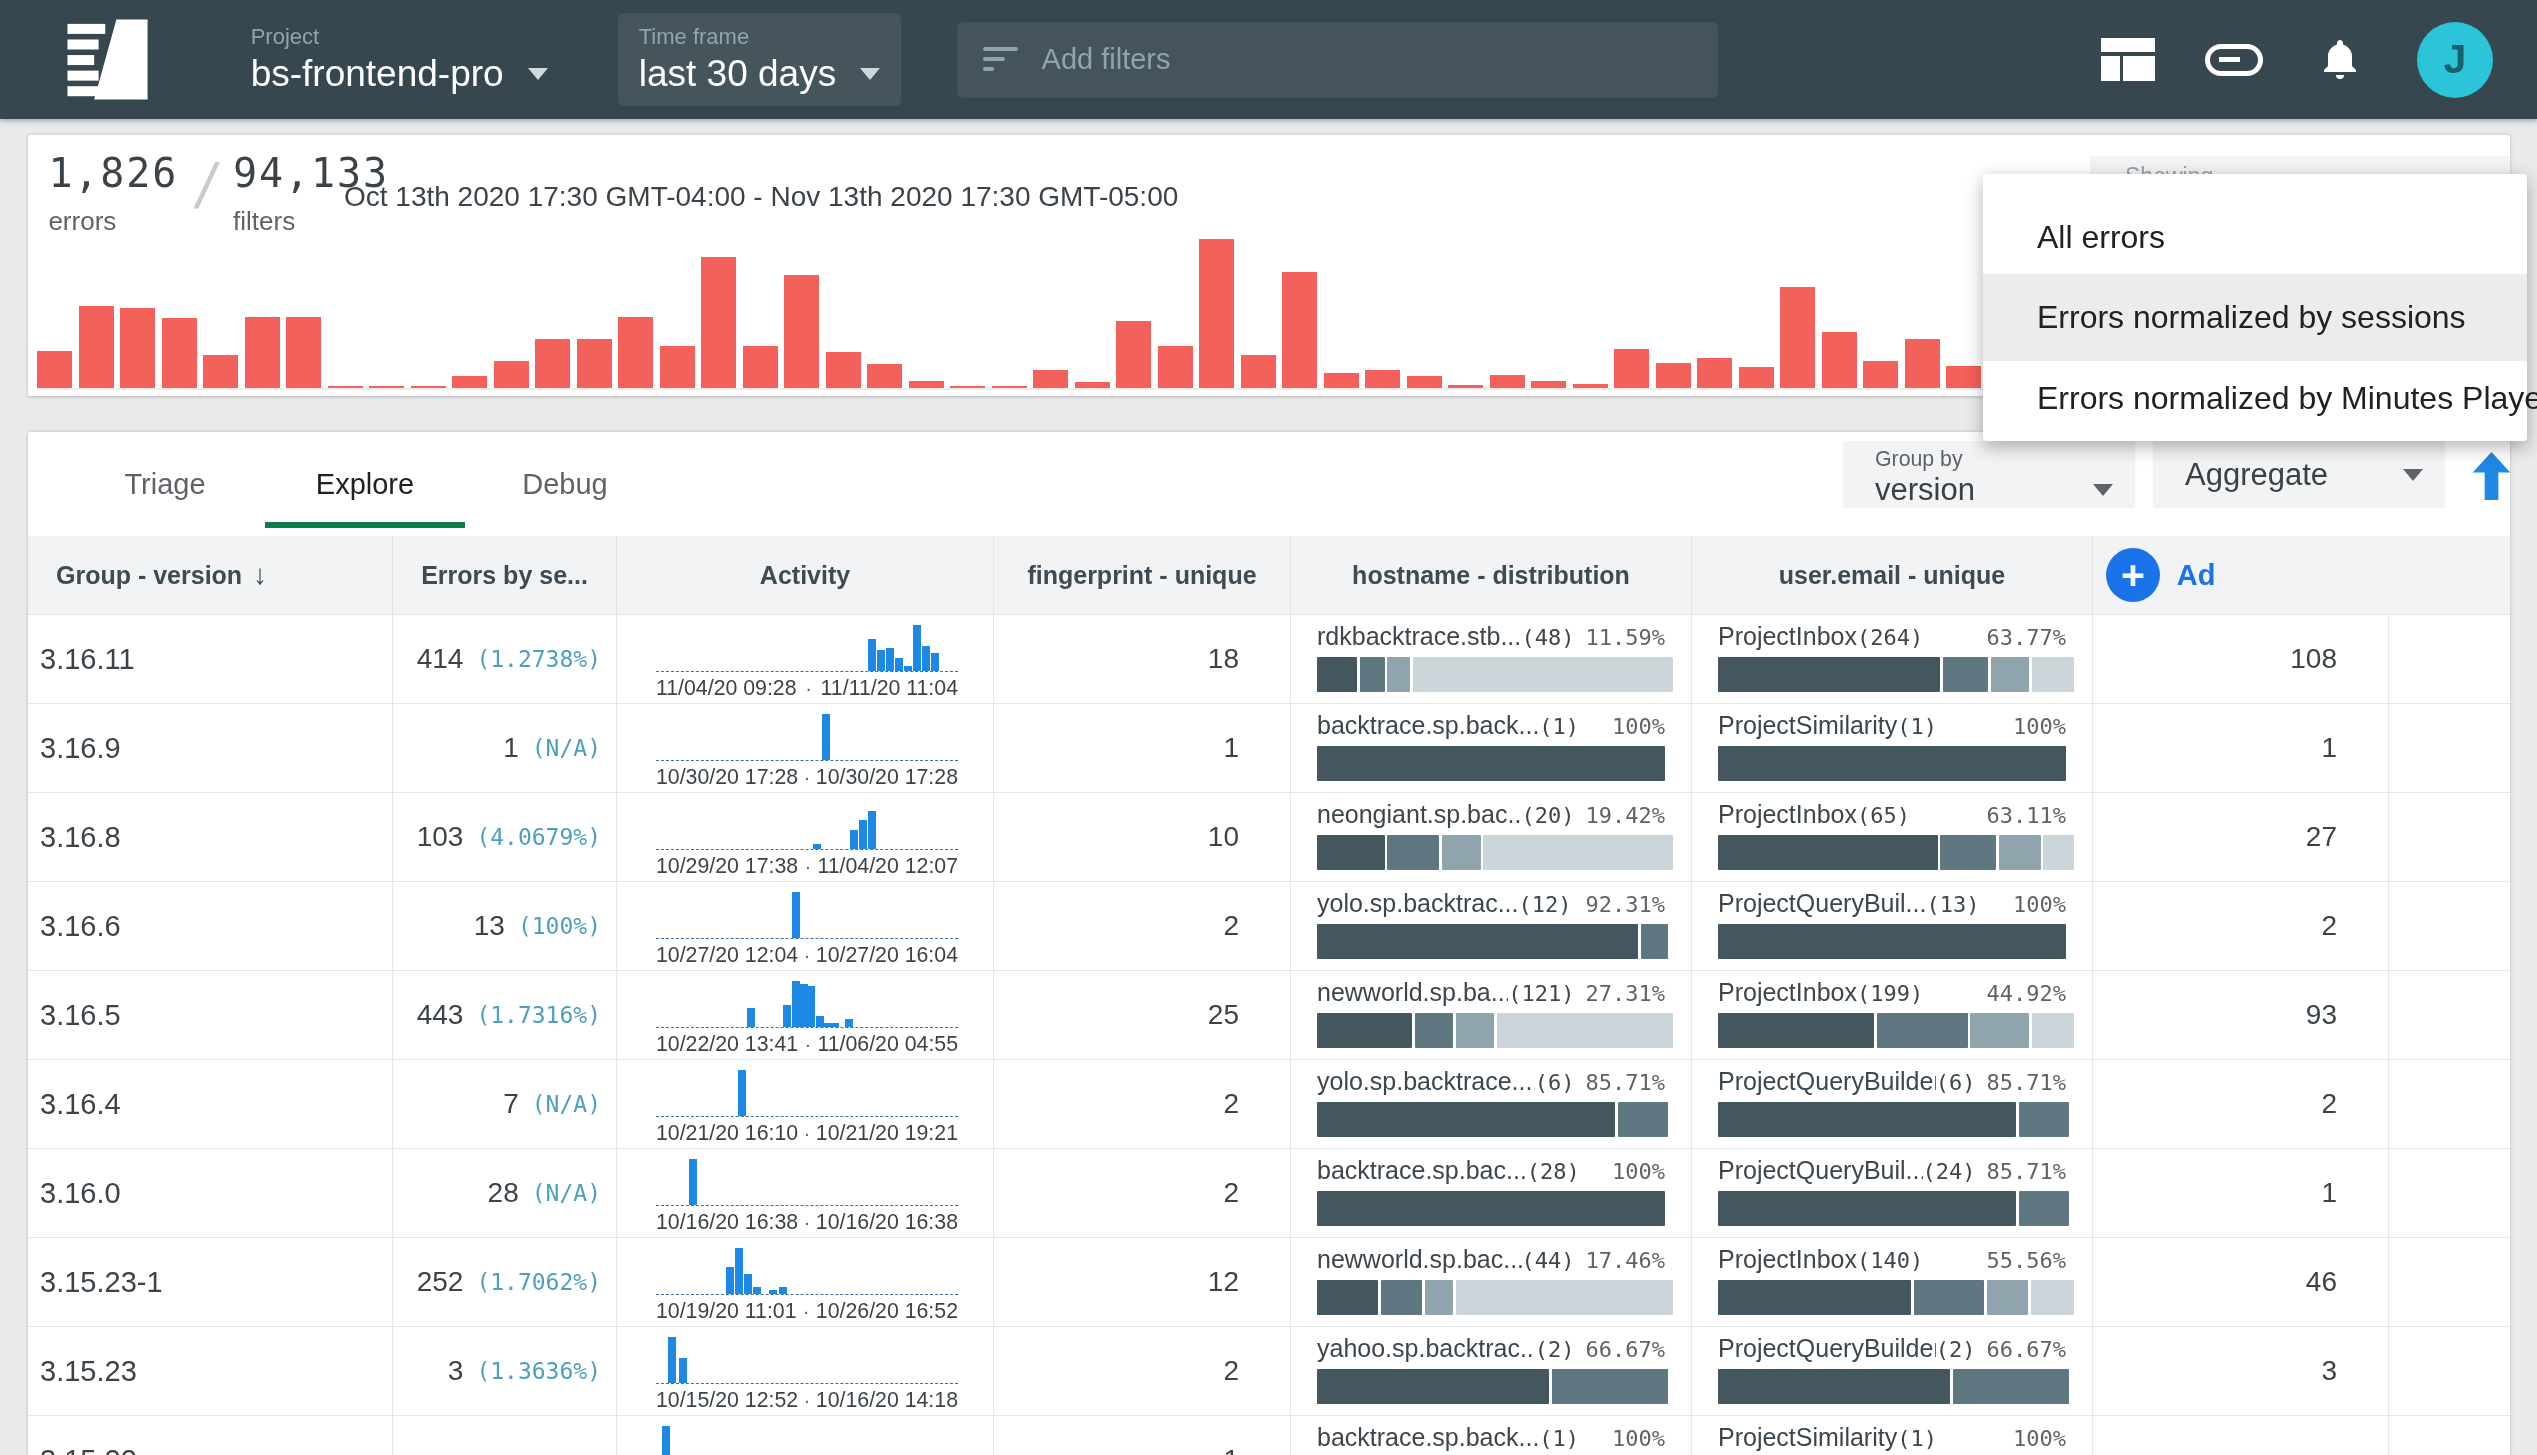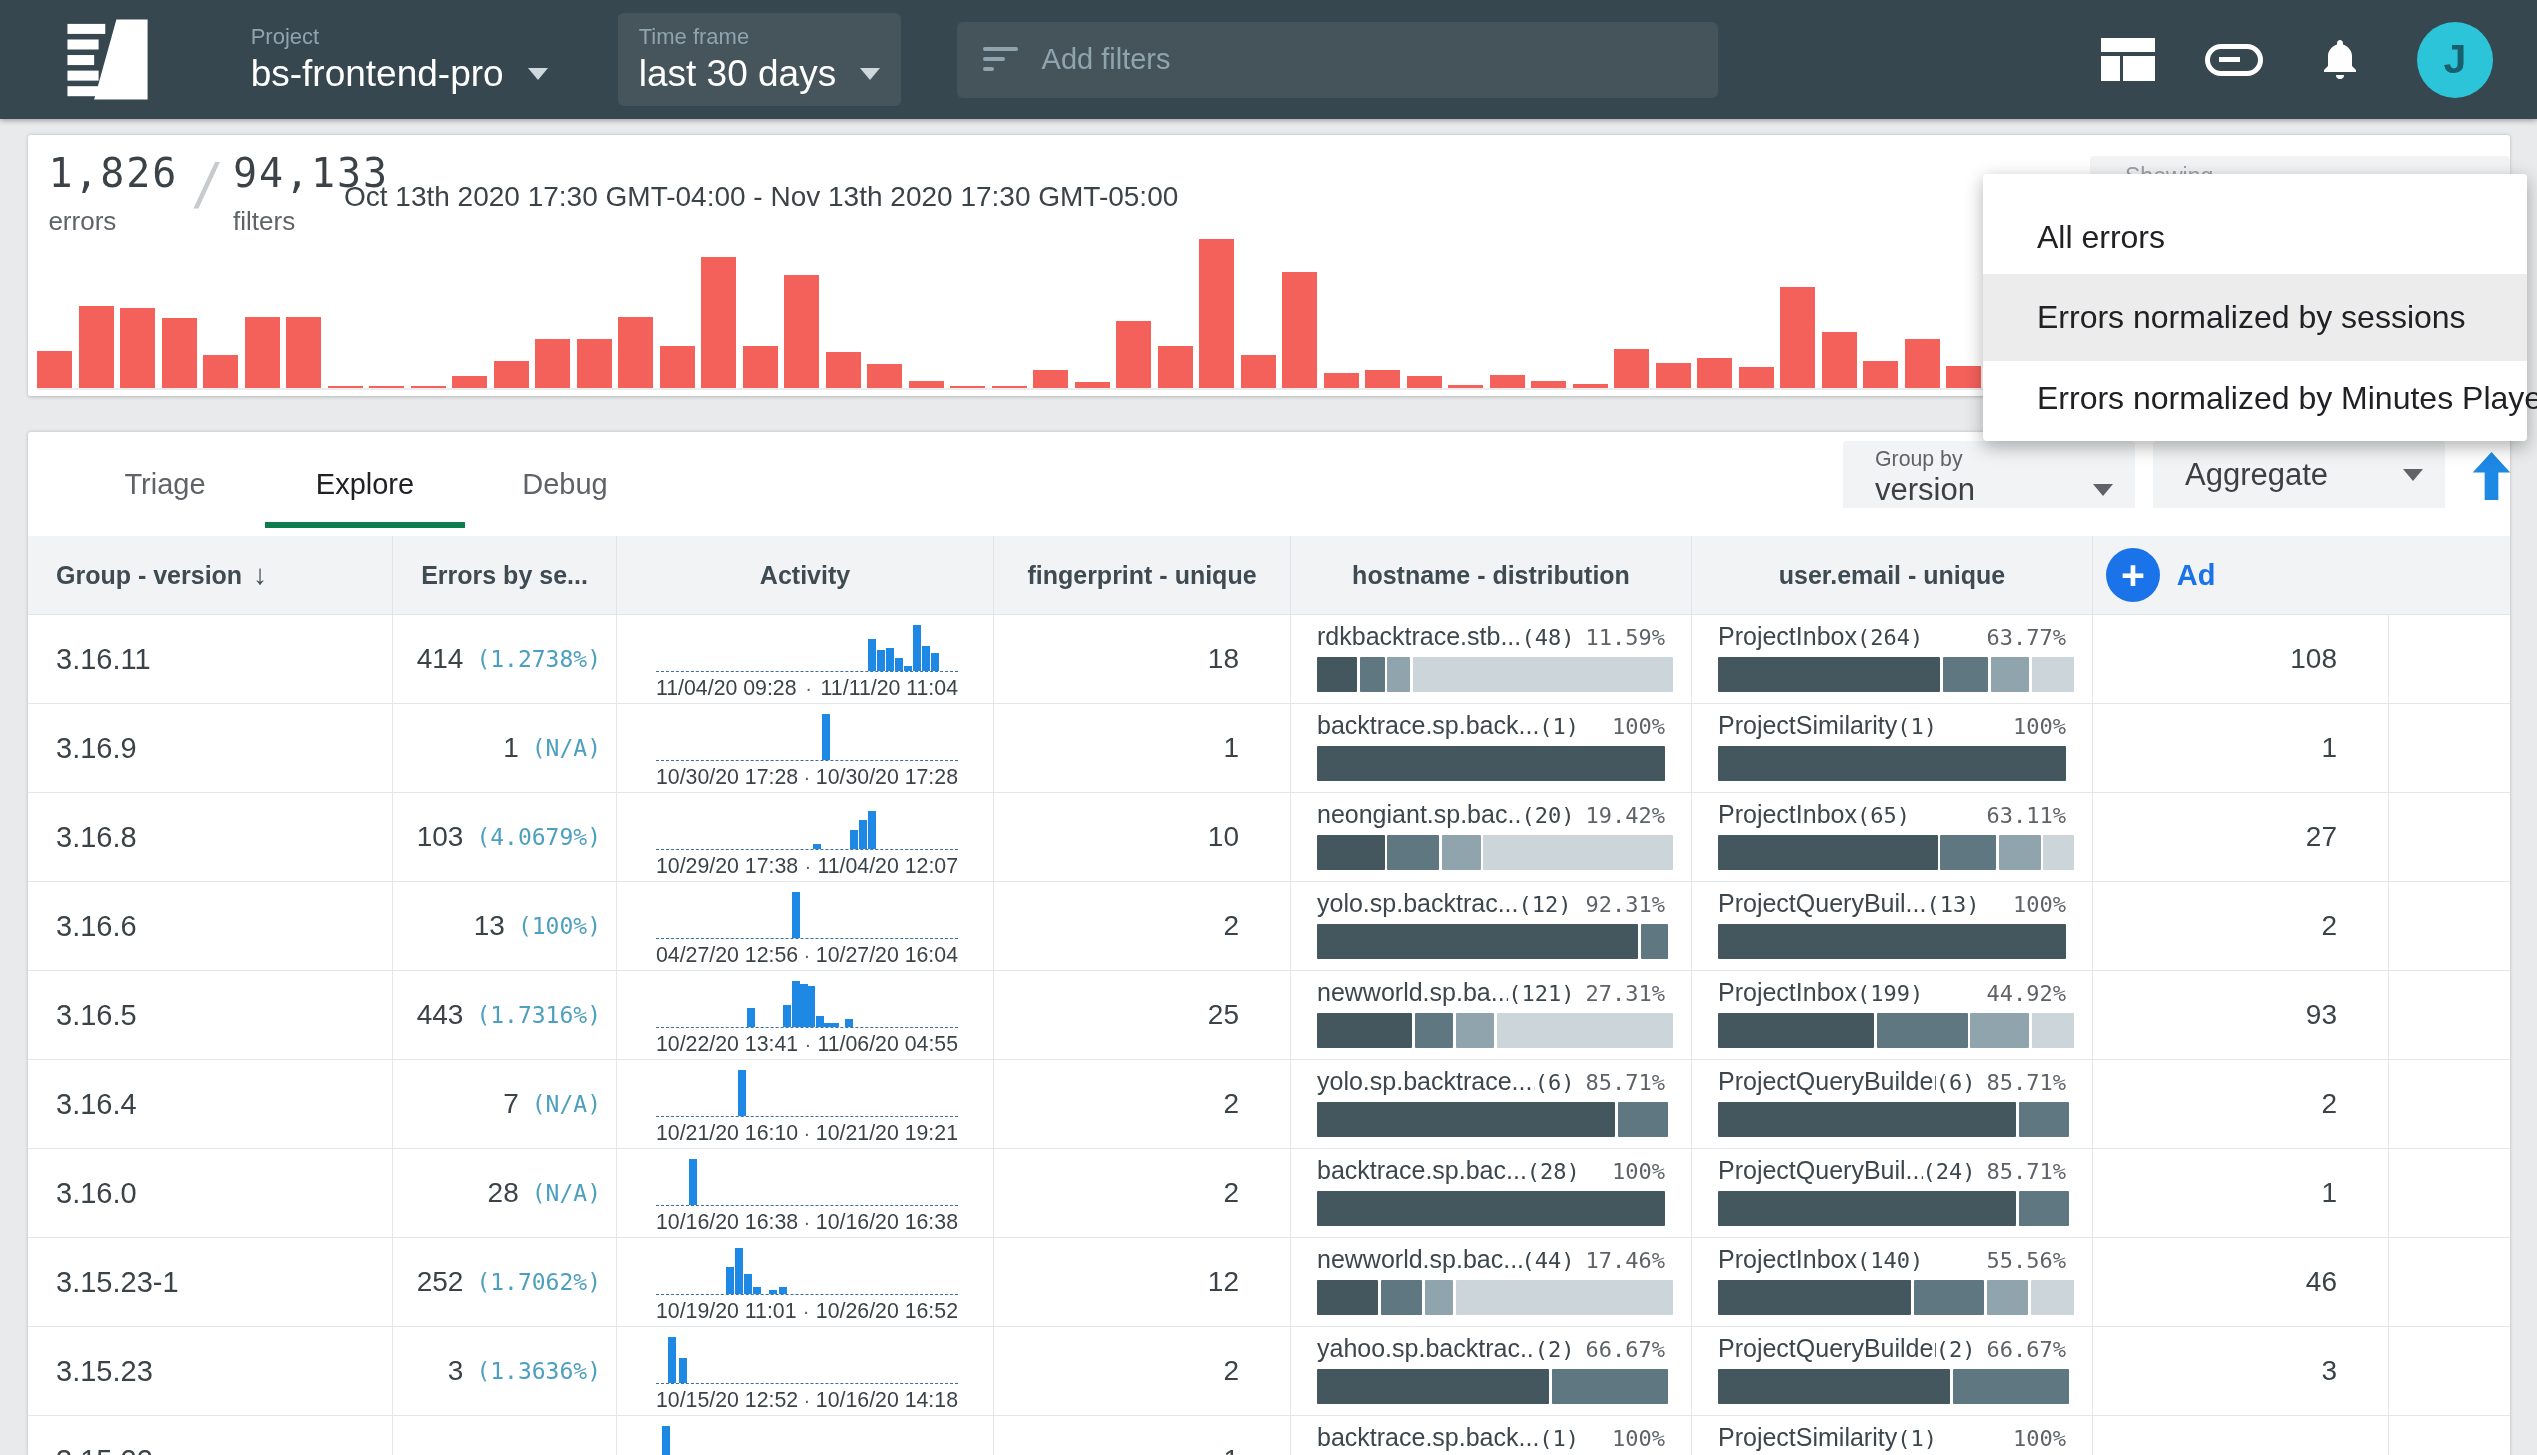--- a/index.html
+++ b/index.html
@@ -81,21 +81,21 @@
   .hcell.last { border-right:none; justify-content:flex-start; padding-left:13px; }
   .sort-arrow { font-size:28px; margin-left:11px; font-weight:normal; }
   .addcol { display:flex; align-items:center; gap:16.7px; cursor:pointer; }
   .addcol-circle { width:54px; height:54px; border-radius:50%; background:#1a73e8; color:#fff; font-size:41px;
                    display:flex; align-items:center; justify-content:center; flex:none; }
   .addcol-label { color:#1a73e8; font-size:29px; font-weight:bold; }
 
   .brow { height:89px; border-bottom:0.9px solid #e4e7e9; background:#fff; cursor:pointer; }
   .cell { border-right:0.9px solid #e4e7e9; overflow:hidden; }
   .cell:last-child { border-right:none; }
-  .c-version { display:flex; align-items:center; padding-left:28px; font-size:29px; color:#3c4348; }
+  .c-version { display:flex; align-items:center; padding-left:12px; font-size:29px; color:#3c4348; }
   .c-errors { display:flex; align-items:center; justify-content:flex-end; gap:13px; padding-right:15px; }
   .err-count { font-size:28px; color:#3c4348; }
   .err-pct { font-family:"DejaVu Sans Mono", monospace; font-size:23px; color:#4d9fbf; }
   .c-num { display:flex; align-items:center; justify-content:flex-end; padding-right:51px;
            font-size:28px; color:#3c4348; }
   .c-activity { padding:9.3px 35px 0 39px; }
   .spark-bars { position:relative; height:48px; border-bottom:1.9px dashed #3b6ea5; }
   .spark-bar { position:absolute; bottom:0; width:8.4px; background:#1e88e5; }
   .spark-dates { display:flex; align-items:center; justify-content:space-between; font-size:21.3px;
                  color:#3c4348; margin-top:3.7px; }
@@ -467,21 +467,21 @@
           </div>
           <div class="cell c-errors">
             <span class="err-count">13</span>
             <span class="err-pct">(100%)</span>
           </div>
           <div class="cell c-activity">
             <div class="spark-bars">
               <div class="spark-bar" style="left: 136px; height: 46px;"></div>
             </div>
             <div class="spark-dates">
-              <span>04/27/20 12:56</span>
+              <span>10/27/20 12:04</span>
               <span class="spark-dot">·</span>
               <span>10/27/20 16:04</span>
             </div>
           </div>
           <div class="cell c-num">
             <span>2</span>
           </div>
           <div class="cell c-dist">
             <div class="dist-text">
               <span class="dist-name">yolo.sp.backtrac...</span>

